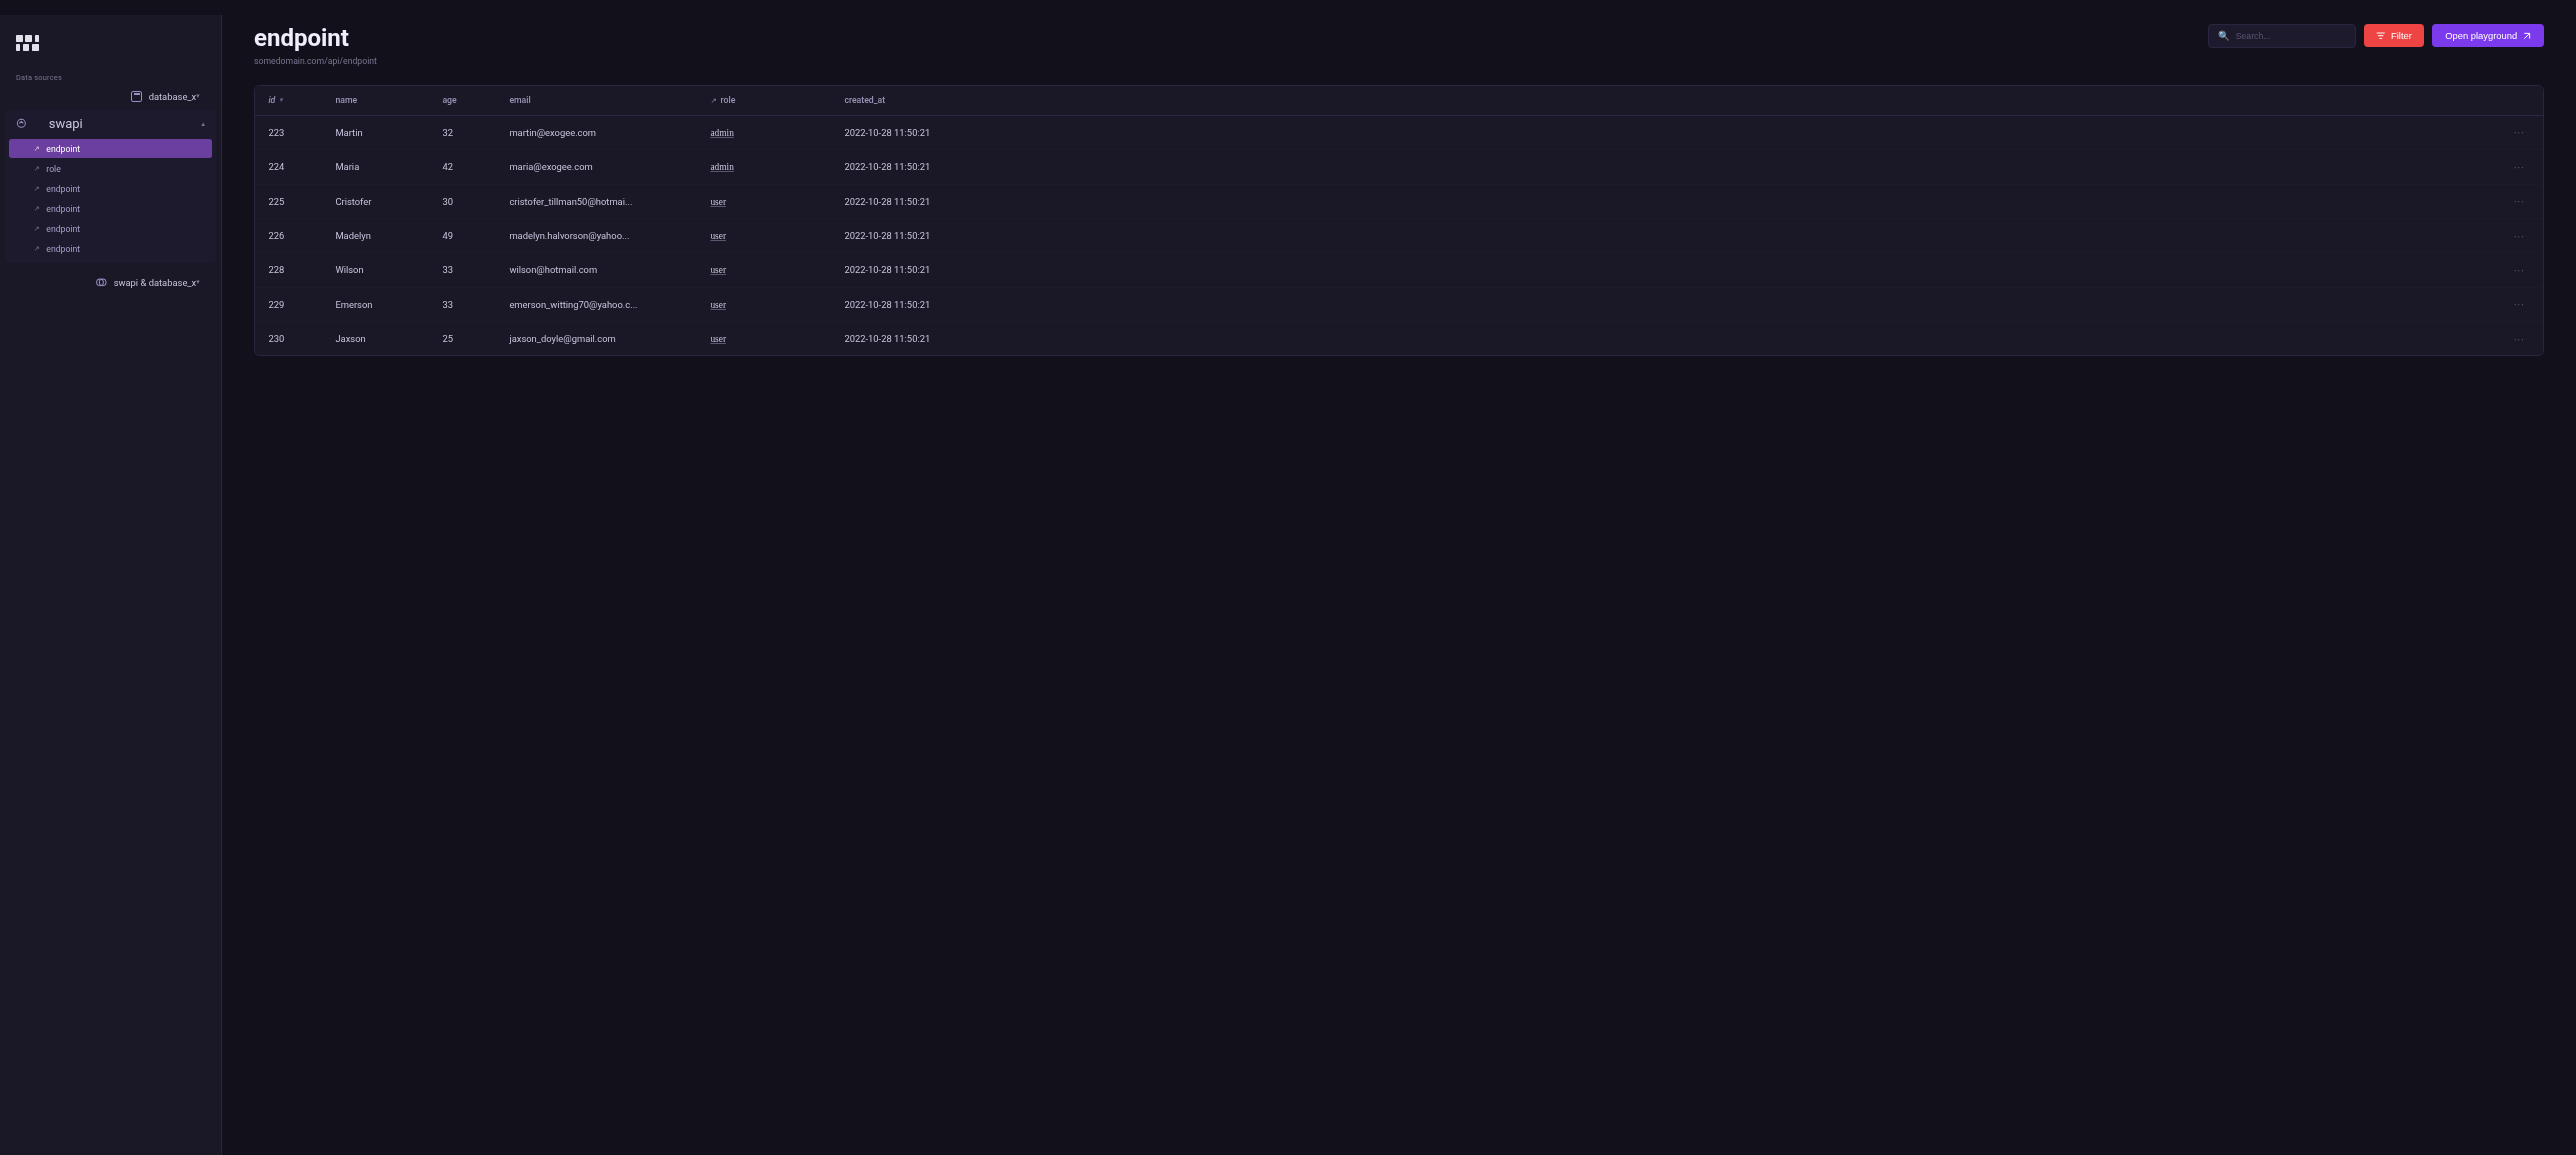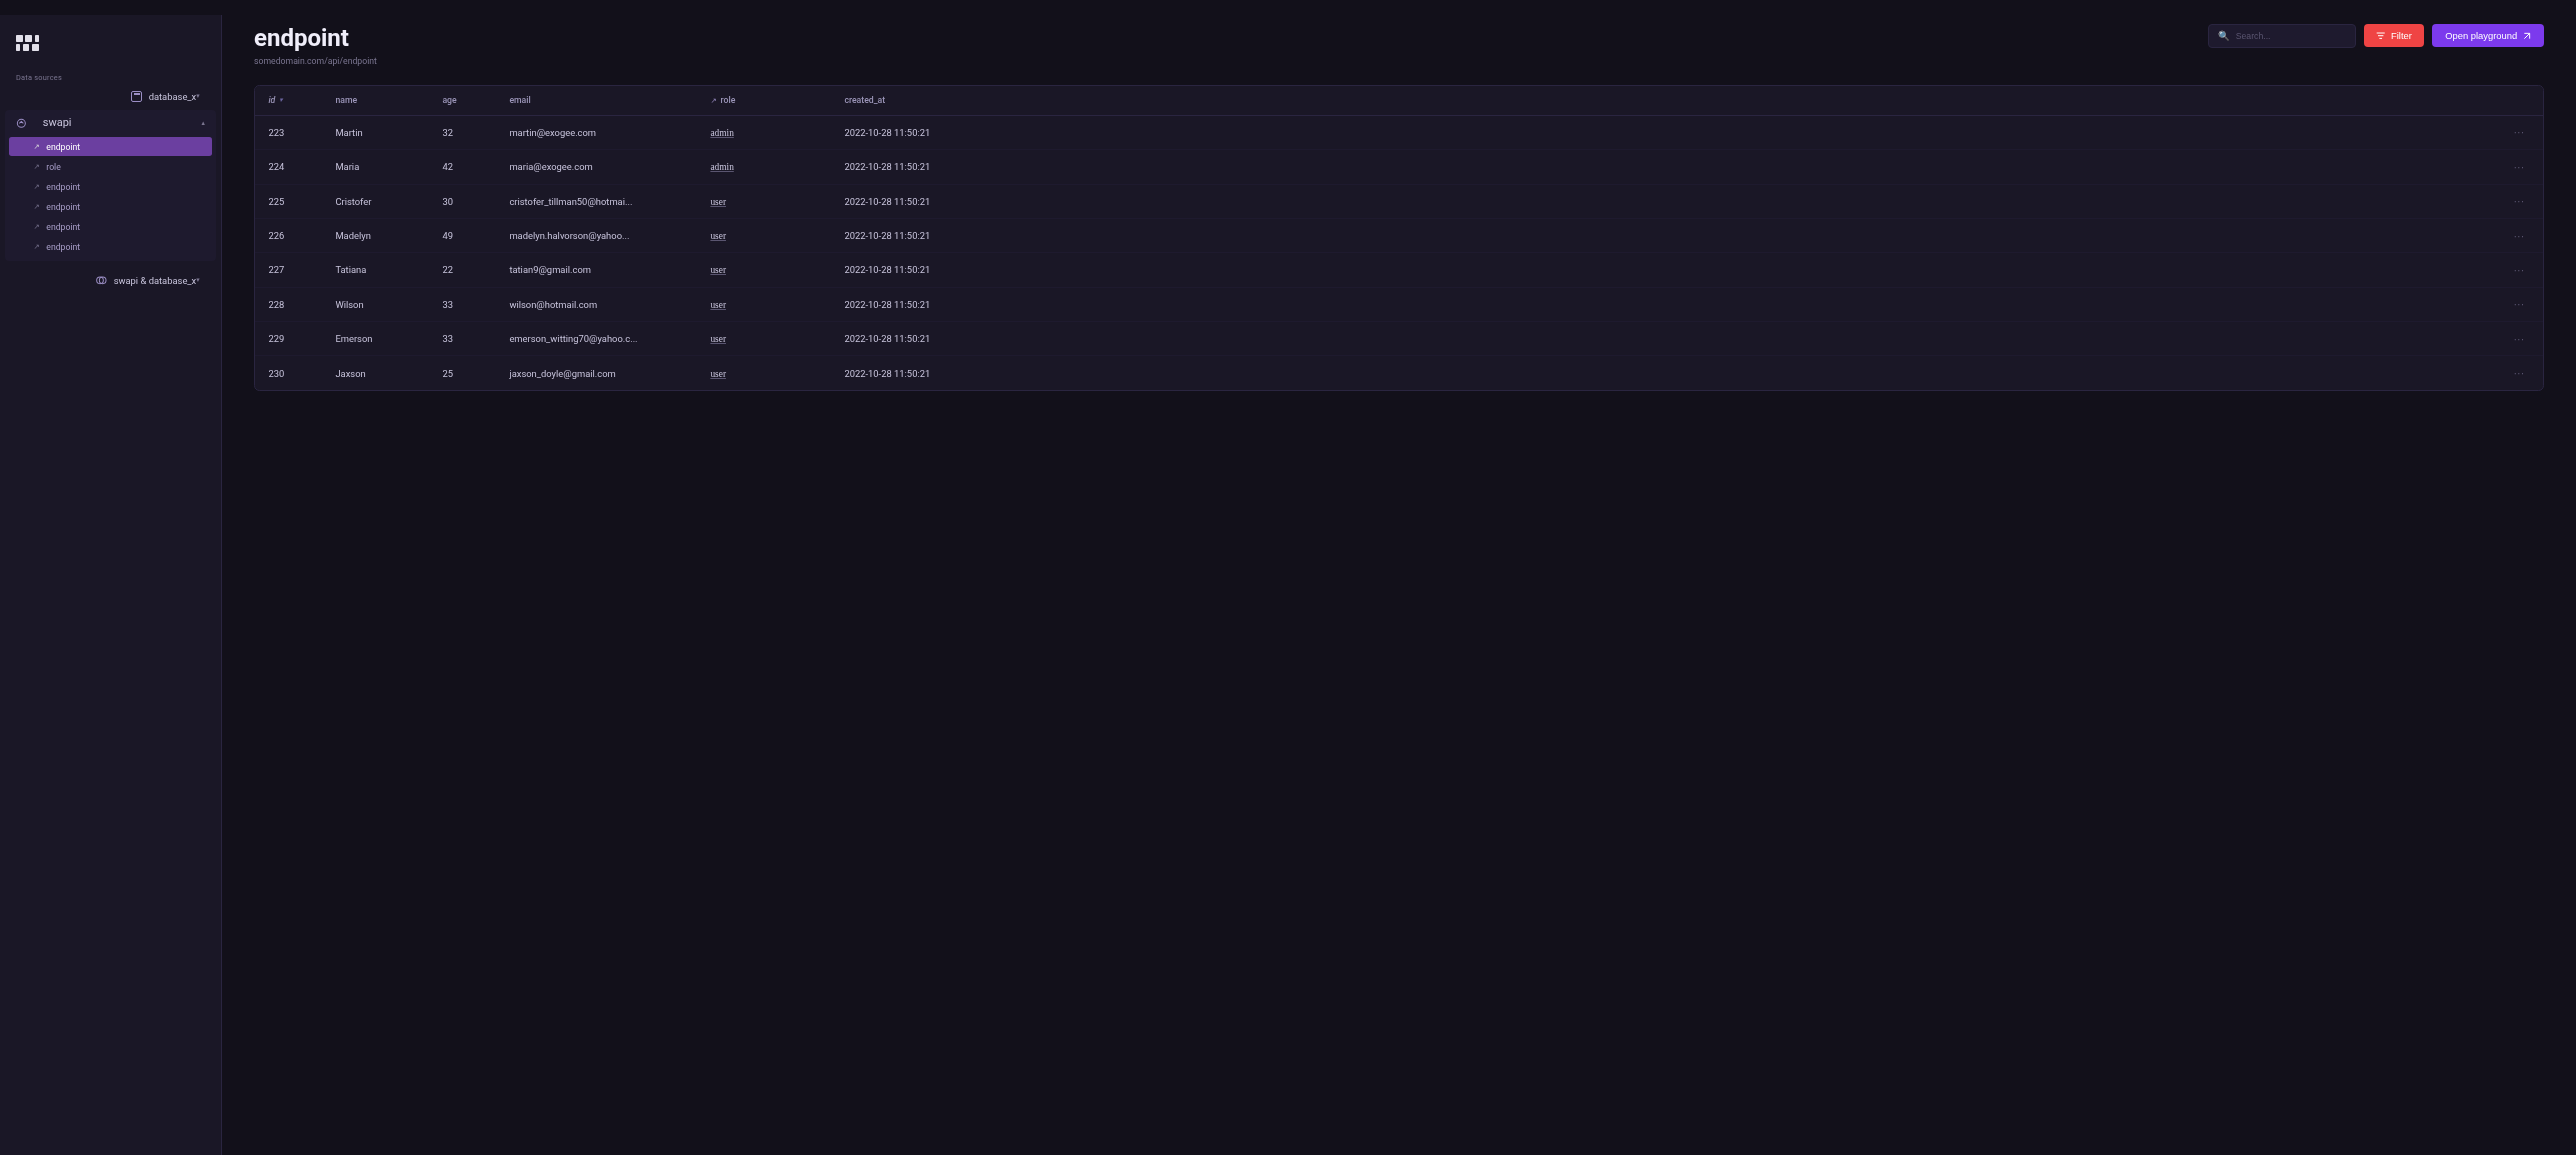--- a/index.html
+++ b/index.html
@@ -99,23 +99,23 @@
     }
     .sidebar-sub-header {
       display: flex;
       align-items: center;
       justify-content: space-between;
       padding: 6px 10.7px;
       cursor: pointer;
     }
     .sidebar-sub-header-left {
       display: flex;
-      align-items: flex-end;
-      gap: 16px;
-      font-size: 11px;
+      align-items: center;
+      gap: 22px;
+      font-size: 13px;
       color: #c8c4dc;
     }
     .swapi-icon {
       width: 10.7px;
       height: 10.7px;
       color: #9b8ec4;
     }
 
     .sidebar-items {
       padding: 1.3px 0 4px;
@@ -493,29 +493,20 @@
           <tr>
     <td>226</td>
     <td>Madelyn</td>
     <td>49</td>
     <td>madelyn.halvorson@yahoo...</td>
     <td><span class="role-link">user</span></td>
     <td>2022-10-28 11:50:21</td>
     <td><button class="more-btn">···</button></td>
   </tr>
           <tr>
-    <td>227</td>
-    <td>Tatiana</td>
-    <td>22</td>
-    <td>tatian9@gmail.com</td>
-    <td><span class="role-link">user</span></td>
-    <td>2022-10-28 11:50:21</td>
-    <td><button class="more-btn">···</button></td>
-  </tr>
-          <tr>
     <td>228</td>
     <td>Wilson</td>
     <td>33</td>
     <td>wilson@hotmail.com</td>
     <td><span class="role-link">user</span></td>
     <td>2022-10-28 11:50:21</td>
     <td><button class="more-btn">···</button></td>
   </tr>
           <tr>
     <td>229</td>

